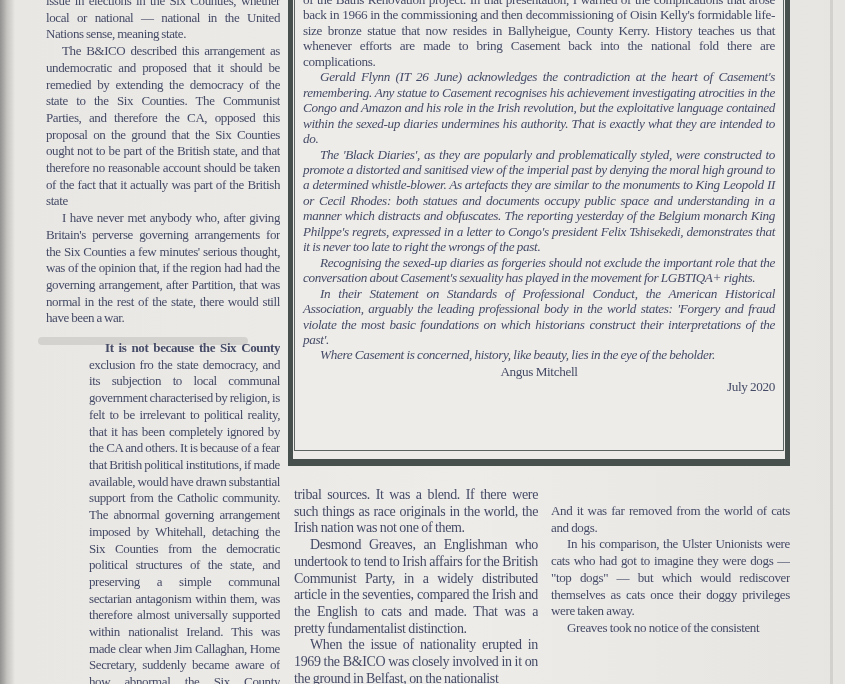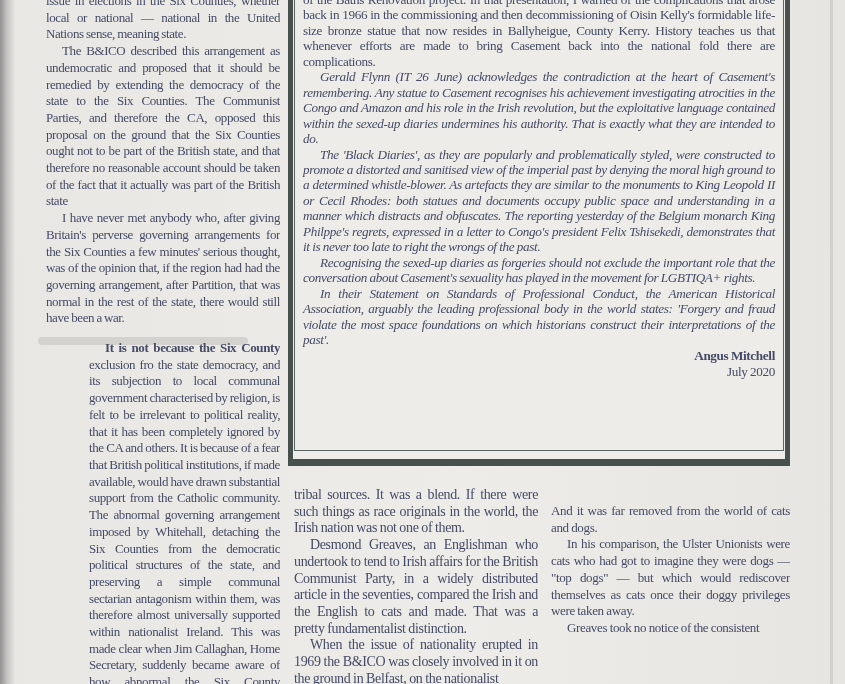--- a/index.html
+++ b/index.html
@@ -49,21 +49,21 @@
     left: 1px; right: 1px; top: 0; bottom: 8px;
     border: 1px solid #5c6361;
     padding: 0 8px;
     overflow: hidden;
     text-align: justify;
     font-size: 13.2px; line-height: 15.45px;
     letter-spacing: -0.35px; word-spacing: -0.4px;
   }
   #letter-inner .para.indent { text-indent: 17px; font-style: italic; }
   .sig-block { text-align: right; margin-top: 1px; }
-  .sig-name { font-weight: bold; }
+  .sig-name { font-weight: normal; text-align: center; }
   .sig-date { }
 
   
   #mid-col {
     left: 294px; top: 487px;
     width: 244px; height: 197px;
     font-size: 14px; line-height: 16.7px;
     letter-spacing: -0.35px; word-spacing: -0.4px;
   }
   #right-col {
@@ -109,21 +109,22 @@
     <p class="para indent gap-before bold-first">It is not because the Six County exclusion fro the state democracy, and its subjection to local communal government characterised by religion, is felt to be irrelevant to political reality, that it has been completely ignored by the CA and others.  It is because of a fear that British political institutions, if made available, would have drawn substantial support from the Catholic community. The abnormal governing arrangement imposed by Whitehall, detaching the Six Counties from the democratic political structures of the state, and preserving a simple communal sectarian antagonism within them, was therefore almost universally supported within nationalist Ireland.  This was made clear when Jim Callaghan, Home Secretary, suddenly became aware of how abnormal the Six County governing arrangement was and suggested that it might be brought within the democratic arrangements of the state.</p>
   </div>
 
 <div id="letter-box">
   <div id="letter-inner">
     <div>
         <p class="para">of the Baths Renovation project. In that presentation, I warned of the complications that arose back in 1966 in the commissioning and then decommissioning of Oisin Kelly's formidable life-size bronze statue that now resides in Ballyheigue, County Kerry. History teaches us that whenever efforts are made to bring Casement back into the national fold there are complications.</p>
         <p class="para indent">Gerald Flynn (IT 26 June) acknowledges the contradiction at the heart of Casement's remembering. Any statue to Casement recognises his achievement investigating atrocities in the Congo and Amazon and his role in the Irish revolution, but the exploitative language contained within the sexed-up diaries undermines his authority. That is exactly what they are intended to do.</p>
         <p class="para indent">The 'Black Diaries', as they are popularly and problematically styled, were constructed to promote a distorted and sanitised view of the imperial past by denying the moral high ground to a determined whistle-blower. As artefacts they are similar to the monuments to King Leopold II or Cecil Rhodes:  both statues and documents occupy public space and understanding in a manner which distracts and obfuscates. The reporting yesterday of the Belgium monarch King Philppe's regrets, expressed in a letter to Congo's president Felix Tshisekedi, demonstrates that it is never too late to right the wrongs of the past.</p>
         <p class="para indent">Recognising the sexed-up diaries as forgeries should not exclude the important role that the conversation about Casement's sexuality has played in the movement for LGBTIQA+ rights.</p>
-        <p class="para indent">In their Statement on Standards of Professional Conduct, the American Historical Association, arguably the leading professional body in the world states: 'Forgery and fraud violate the most space foundations on which historians construct their interpretations of the past'.</p>
+        <p class="para indent">In their Statement on Standards of Professional Conduct, the American Historical Association, arguably the leading professional body in the world states: 'Forgery and fraud violate the most basic foundations on which historians construct their interpretations of the past'.</p>
+        <p class="para indent">Where Casement is concerned, history, like beauty, lies in the eye of the beholder.</p>
       </div>
     <div class="sig-block">
       <div class="sig-name">Angus Mitchell</div>
       <div class="sig-date">July 2020</div>
     </div>
   </div>
 </div>
 
 <div id="mid-col" class="col">
     <p class="para">tribal sources.  It was a blend.  If there were such things as race originals in the world, the Irish nation was not one of them.</p>

